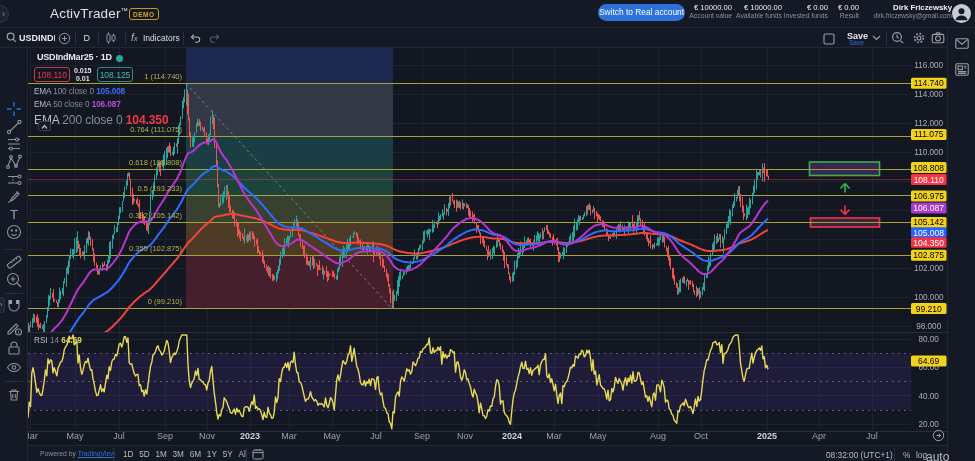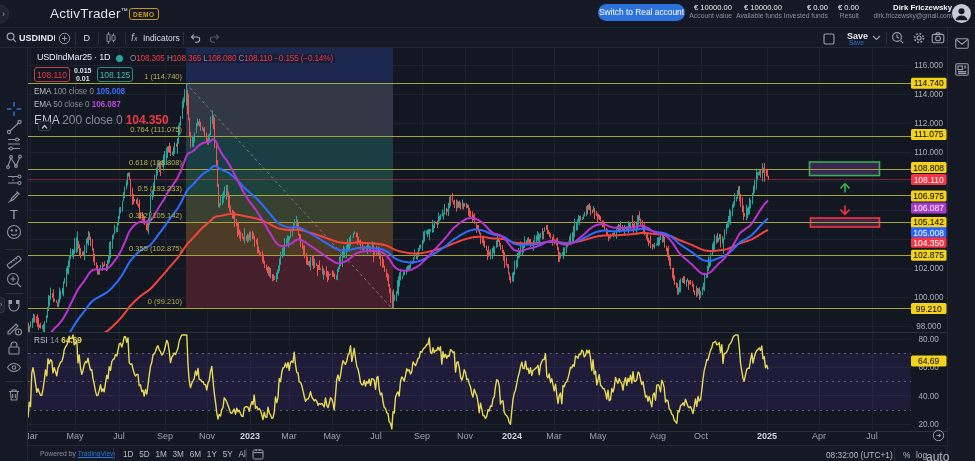--- a/index.html
+++ b/index.html
@@ -346,23 +346,22 @@
       <text x="928.7" y="245.5" text-anchor="middle" font-size="8.5" fill="#fff">104.350</text>
 <rect x="911" y="249.8" width="35.5" height="11" rx="1.5" fill="#f2d21b"></rect>
       <text x="928.7" y="258.3" text-anchor="middle" font-size="8.5" fill="#000">102.875</text>
 <rect x="911" y="303" width="35.5" height="11" rx="1.5" fill="#f2d21b"></rect>
       <text x="928.7" y="311.5" text-anchor="middle" font-size="8.5" fill="#000">99.210</text>
 <rect x="911" y="355.5" width="35.5" height="11" rx="1.5" fill="#f2d21b"></rect>
       <text x="928.7" y="364" text-anchor="middle" font-size="8.5" fill="#000">64.69</text>
  </svg>
 
  
- <div class="abs" style="left:9px;top:4px;font-size:9px;color:#e6e9f0;font-weight:normal;letter-spacing:-0.2px">USDIndMar25 · 1D</div>
+ <div class="abs" style="left:9px;top:4px;font-size:9px;color:#e6e9f0;font-weight:bold;letter-spacing:-0.2px">USDIndMar25 · 1D</div>
  <div class="abs" style="left:88px;top:6.5px;width:7px;height:7px;border-radius:50%;background:#26a69a"></div>
- <div class="abs" style="left:100px;top:5.5px;font-size:8.2px;letter-spacing:-0.15px;color:#868b97;background:rgba(19,23,34,.55);padding:0 2px">O<span class="rv">108.305</span> H<span class="rv">108.365</span> L<span class="rv">108.080</span> C<span class="rv">108.110</span> <span class="rv">−0.155 (−0.14%)</span></div>
 
  <div class="abs" style="left:6px;top:19px;width:36px;height:15px;border:1px solid #b3434e;border-radius:3px;color:#f23645;font-size:8.5px;text-align:center;line-height:14px">108.110</div>
  <div class="abs" style="left:46px;top:18.5px;font-size:7px;font-weight:bold;color:#dfe2e9;text-align:center;line-height:8.5px">0.015<br>0.01</div>
  <div class="abs" style="left:69px;top:19px;width:36px;height:15px;border:1px solid #2d8a80;border-radius:3px;color:#3cbbb1;font-size:8.5px;text-align:center;line-height:14px">108.125</div>
 
  <div class="abs" style="left:6px;top:39px;font-size:8.2px;letter-spacing:-0.1px;color:#b9bdc7">EMA <span style="color:#868b97">100 close 0</span> <span style="color:#3d6bf5;font-weight:bold">105.008</span></div>
  <div class="abs" style="left:6px;top:52px;font-size:8.2px;letter-spacing:-0.1px;color:#b9bdc7">EMA <span style="color:#868b97">50 close 0</span> <span style="color:#b44fd8;font-weight:bold">106.087</span></div>
  <div class="abs" style="left:6px;top:65px;font-size:12px;letter-spacing:-0.1px;color:#b9bdc7">EMA <span style="color:#868b97">200 close 0</span> <span style="color:#f23645;font-weight:bold">104.350</span></div>
  <div class="abs" style="left:10px;top:73px;width:13px;height:10px;border:1px solid #363c4a;border-radius:2px;background:#161b27">
       <svg width="11" height="8" viewBox="0 0 11 8" style="display:block;margin:1px auto 0">

